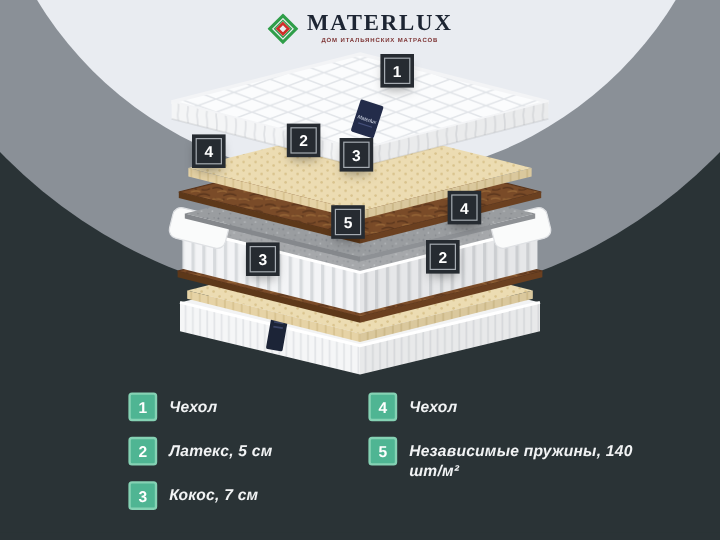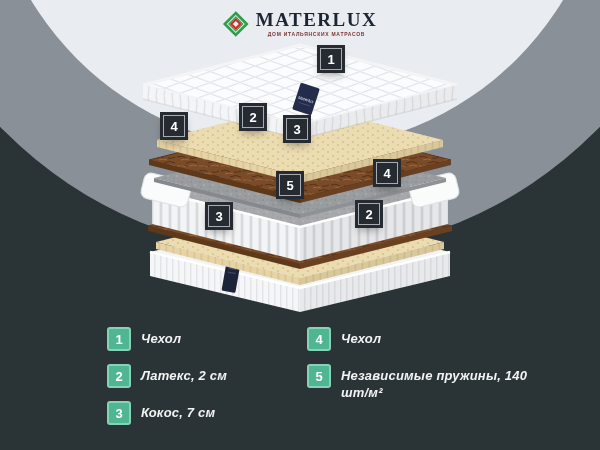--- a/index.html
+++ b/index.html
@@ -212,21 +212,21 @@
   <div class="callout" style="left:376px;top:162px">4</div>
   <div class="callout" style="left:208px;top:205px">3</div>
   <div class="callout" style="left:358px;top:203px">2</div>
 
   <div class="legend-row" style="left:107px;top:327px">
     <span class="badge">1</span>
     <span class="legend-label">Чехол</span>
   </div>
   <div class="legend-row" style="left:107px;top:364px">
     <span class="badge">2</span>
-    <span class="legend-label">Латекс, 2 см</span>
+    <span class="legend-label">Латекс, 5 см</span>
   </div>
   <div class="legend-row" style="left:107px;top:401px">
     <span class="badge">3</span>
     <span class="legend-label">Кокос, 7 см</span>
   </div>
   <div class="legend-row" style="left:307px;top:327px">
     <span class="badge">4</span>
     <span class="legend-label">Чехол</span>
   </div>
   <div class="legend-row" style="left:307px;top:364px">

